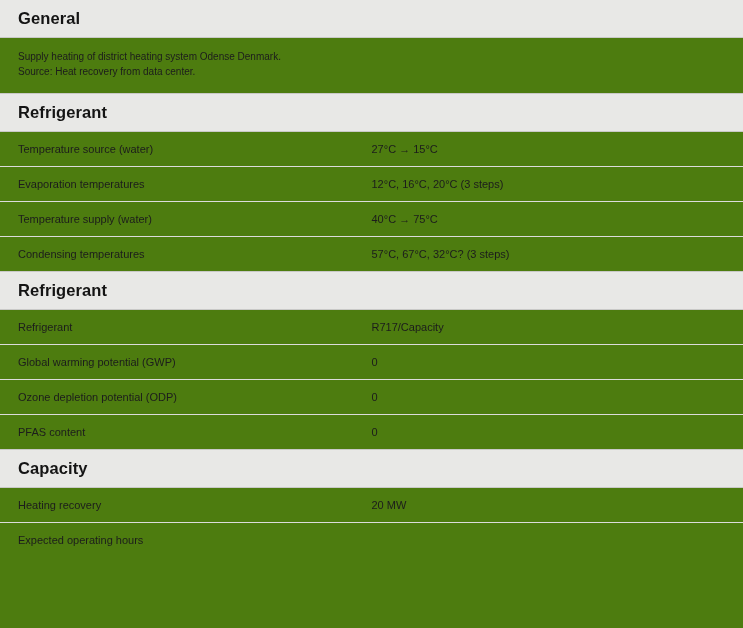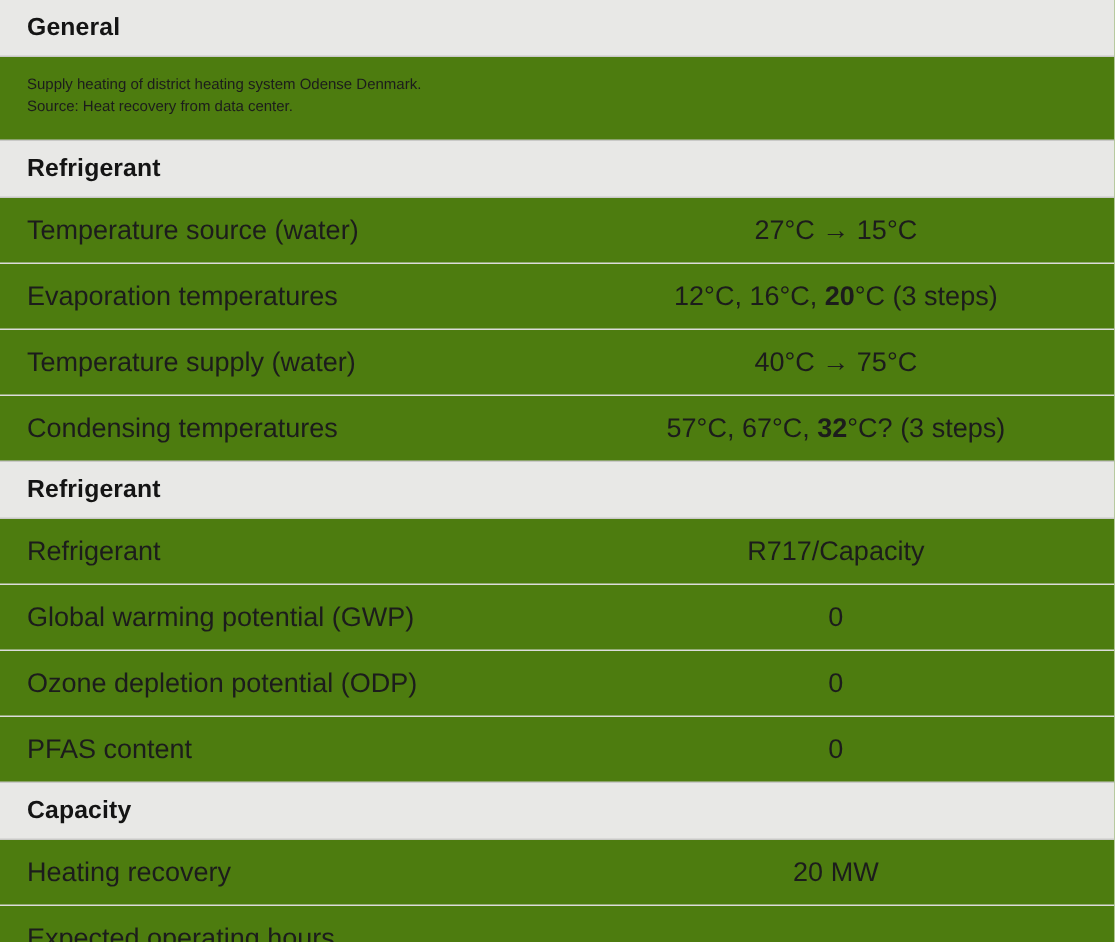--- a/index.html
+++ b/index.html
@@ -40,37 +40,36 @@
   }
   tr.note-row > td {
     padding: 12px 0 14px 18px;
     font-size: 10px;
     line-height: 1.45;
     color: #1c1c1c;
     border-bottom: none;
   }
   tr.data-row > td {
     padding: 11px 0 11px 18px;
-    font-size: 18px;
+    font-size: 11px;
     color: #1c1c1c;
     border-top: 1px solid #dcdcda;
     vertical-align: top;
   }
   tr.data-row td.label {
     width: 400px;
   }
   tr.data-row td.value {
     padding-left: 0;
   }
   td.value .val-inner {
     display: block;
-    text-align: center;
   }
   .bold {
-    font-weight: bold;
+    font-weight: normal;
   }
   .note-line {
     display: block;
   }
 </style>
 </head>
 <body>
 
 <div class="sheet">
   <table class="spec">

